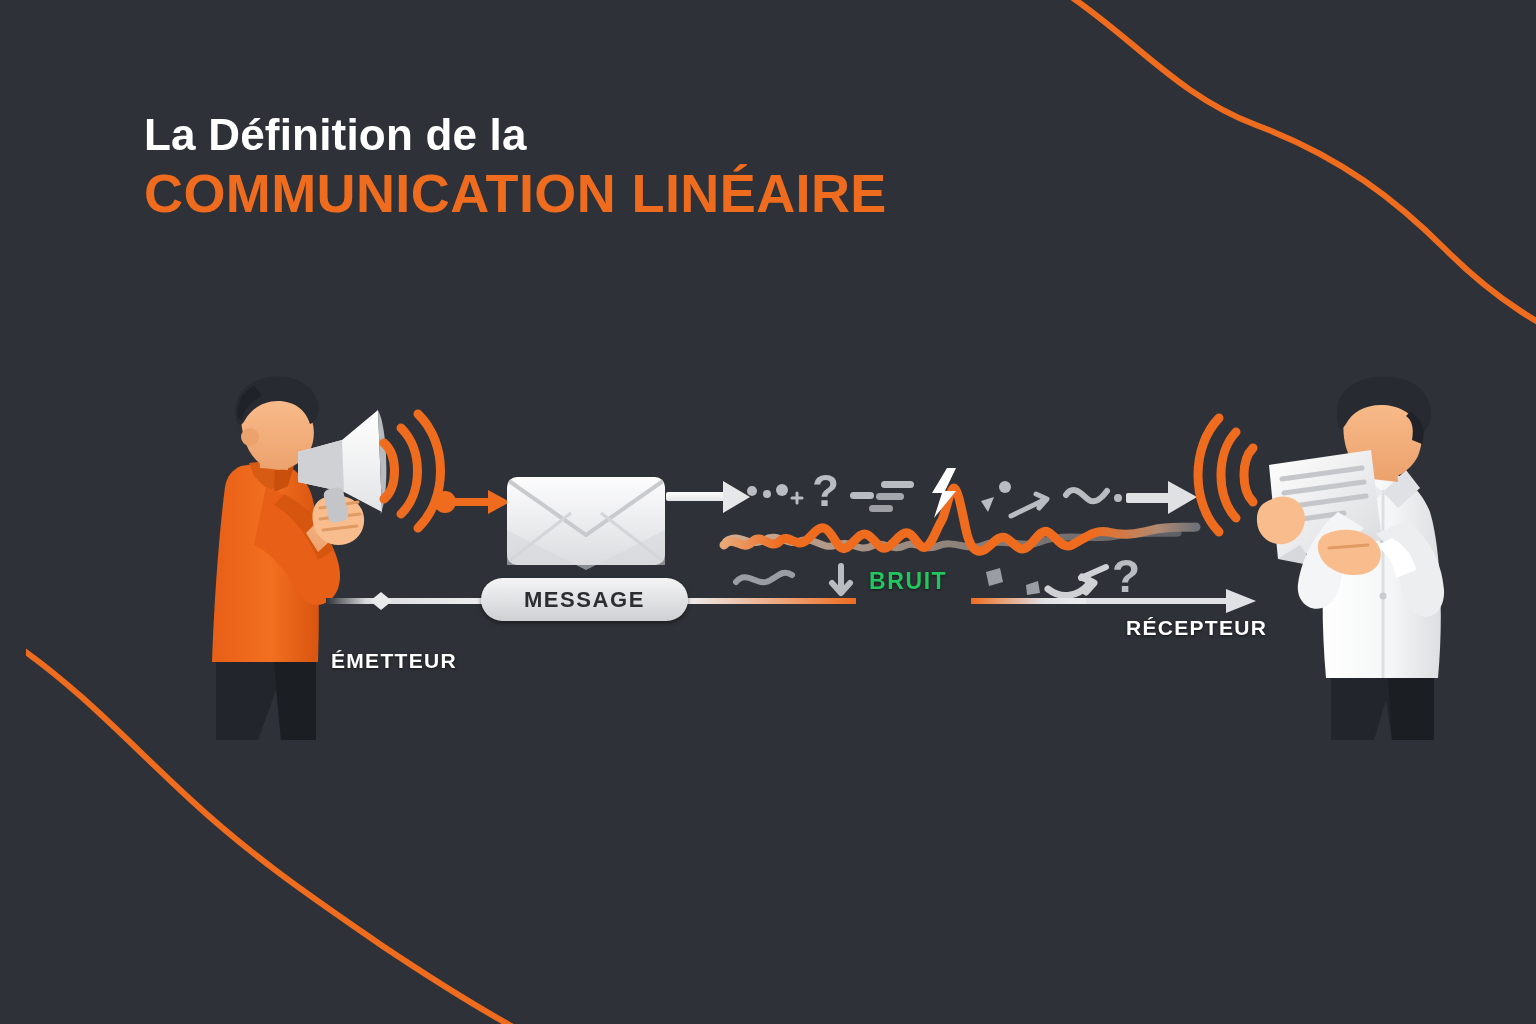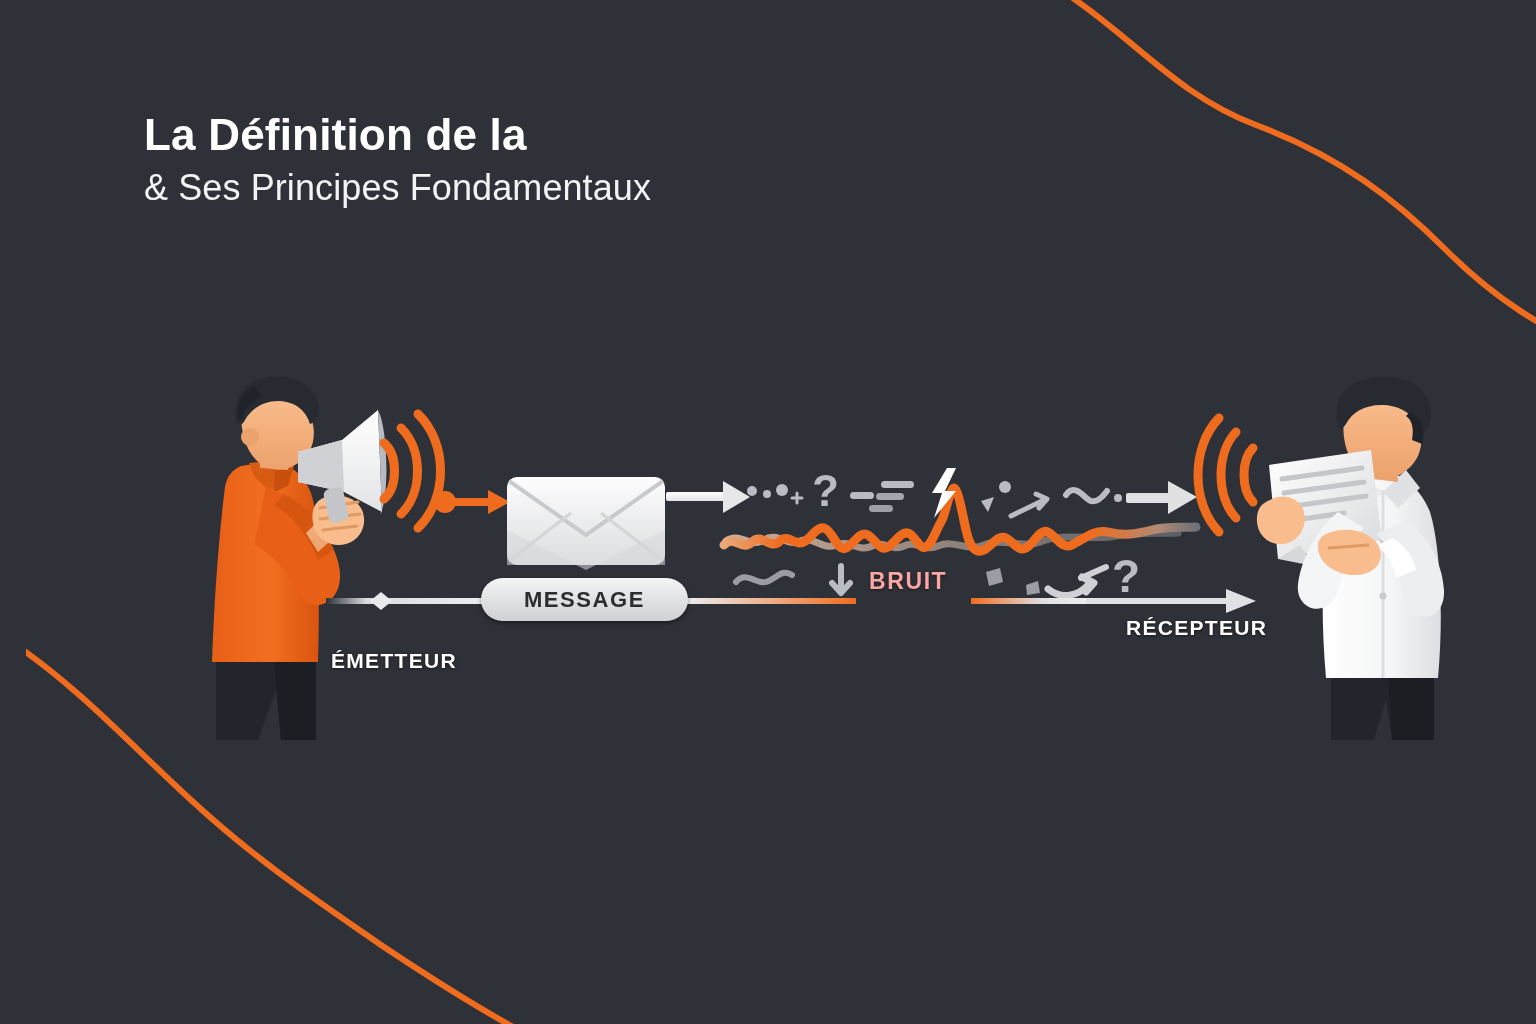--- a/index.html
+++ b/index.html
@@ -30,37 +30,37 @@
 
   
   .node-label{
     position:absolute;font-size:21px;font-weight:bold;color:#ffffff;letter-spacing:1.3px;
     text-shadow:0 1px 3px rgba(0,0,0,.55);
   }
   #lbl-emetteur{left:305px;top:649px;}
   #lbl-recepteur{left:1100px;top:616px;}
   #lbl-bruit{
     position:absolute;left:843px;top:568px;
-    font-size:23px;font-weight:bold;color:#fca5a5;letter-spacing:1.6px;
+    font-size:23px;font-weight:bold;color:#22c55e;letter-spacing:1.6px;
     text-shadow:0 1px 3px rgba(0,0,0,.55);
   }
 </style>
 </head>
 <body>
 
 <div class="stage">
 
   <svg class="deco" viewBox="0 0 1536 1024">
     <path d="M 1035 -10 C 1105 35, 1150 95, 1230 125 C 1315 157, 1370 200, 1420 250 C 1470 300, 1520 330, 1560 345" fill="none" stroke="#ef6c1f" stroke-width="6" stroke-linecap="round"></path>
     <path d="M -10 645 C 55 690, 105 745, 165 800 C 230 860, 290 900, 355 945 C 415 985, 455 1010, 500 1034" fill="none" stroke="#ef6c1f" stroke-width="6" stroke-linecap="round"></path>
   </svg>
 
   <div class="headline">
     <div class="hl-line1">La Définition de la</div>
-    <div class="hl-line3">&amp; Ses Principes Fondamentaux</div>
+    <div class="hl-line2">COMMUNICATION LINÉAIRE</div>
   </div>
 
   <svg class="layer" style="top:0;height:1024px;" viewBox="0 0 1536 1024">
 
     <defs>
       <linearGradient id="gWhite" x1="0" y1="0" x2="0" y2="1">
         <stop offset="0" stop-color="#ffffff"></stop>
           <stop offset="1" stop-color="#e3e4e6"></stop>
       </linearGradient>
       <linearGradient id="gEnvBody" x1="0" y1="0" x2="0" y2="1">

